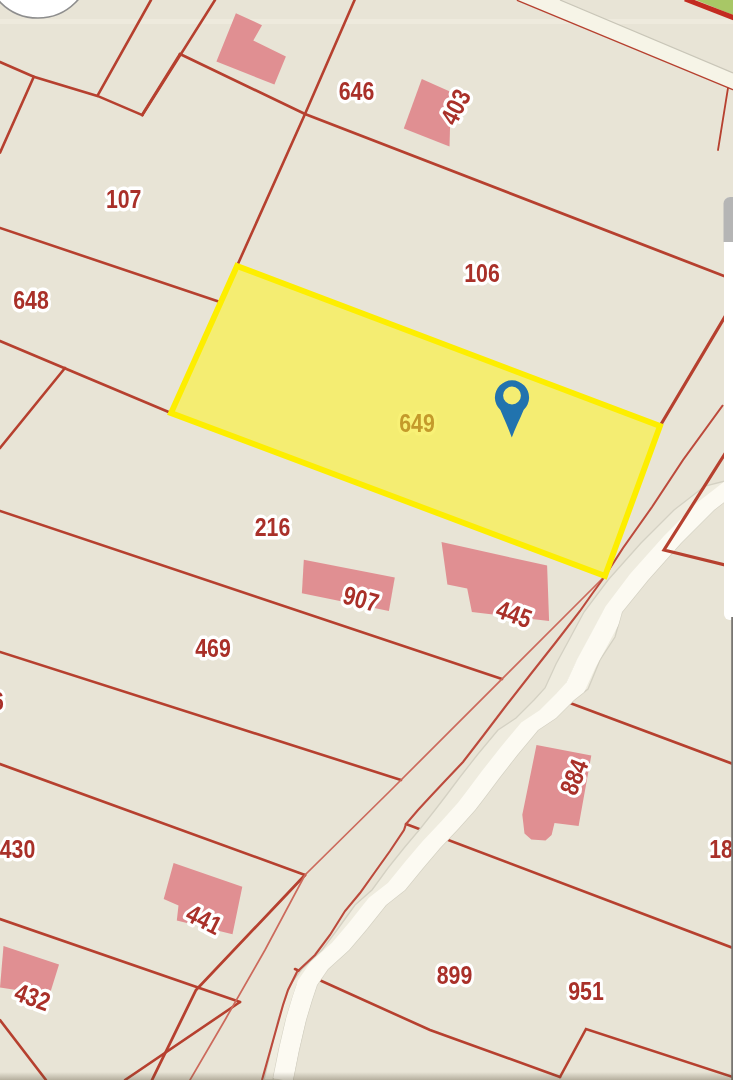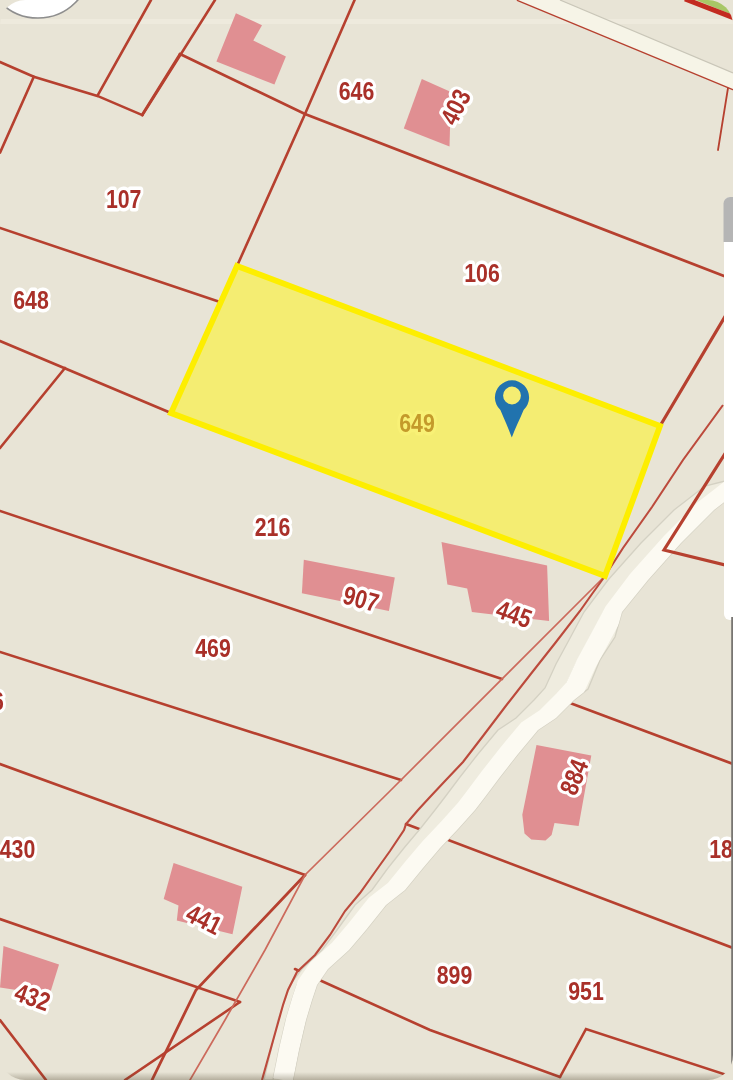--- a/index.html
+++ b/index.html
@@ -1,16 +1,16 @@
 <!DOCTYPE html>
 <html><head>
 <meta charset="utf-8">
 <style>
   html,body{margin:0;padding:0;background:#e8e4d6;}
-  #map{width:733px;height:1080px;overflow:hidden;position:relative;border-radius:25px;}
+  #map{width:733px;height:1080px;overflow:hidden;position:relative;}
   svg{display:block;filter:blur(0.5px);}
   text{font-family:"Liberation Sans",sans-serif;font-weight:bold;}
 </style>
 </head>
 <body>
 
 <div id="map">
 <svg width="733" height="1080" viewBox="0 0 733 1080" xmlns="http://www.w3.org/2000/svg">
   <defs>
     <clipPath id="roadclip">

